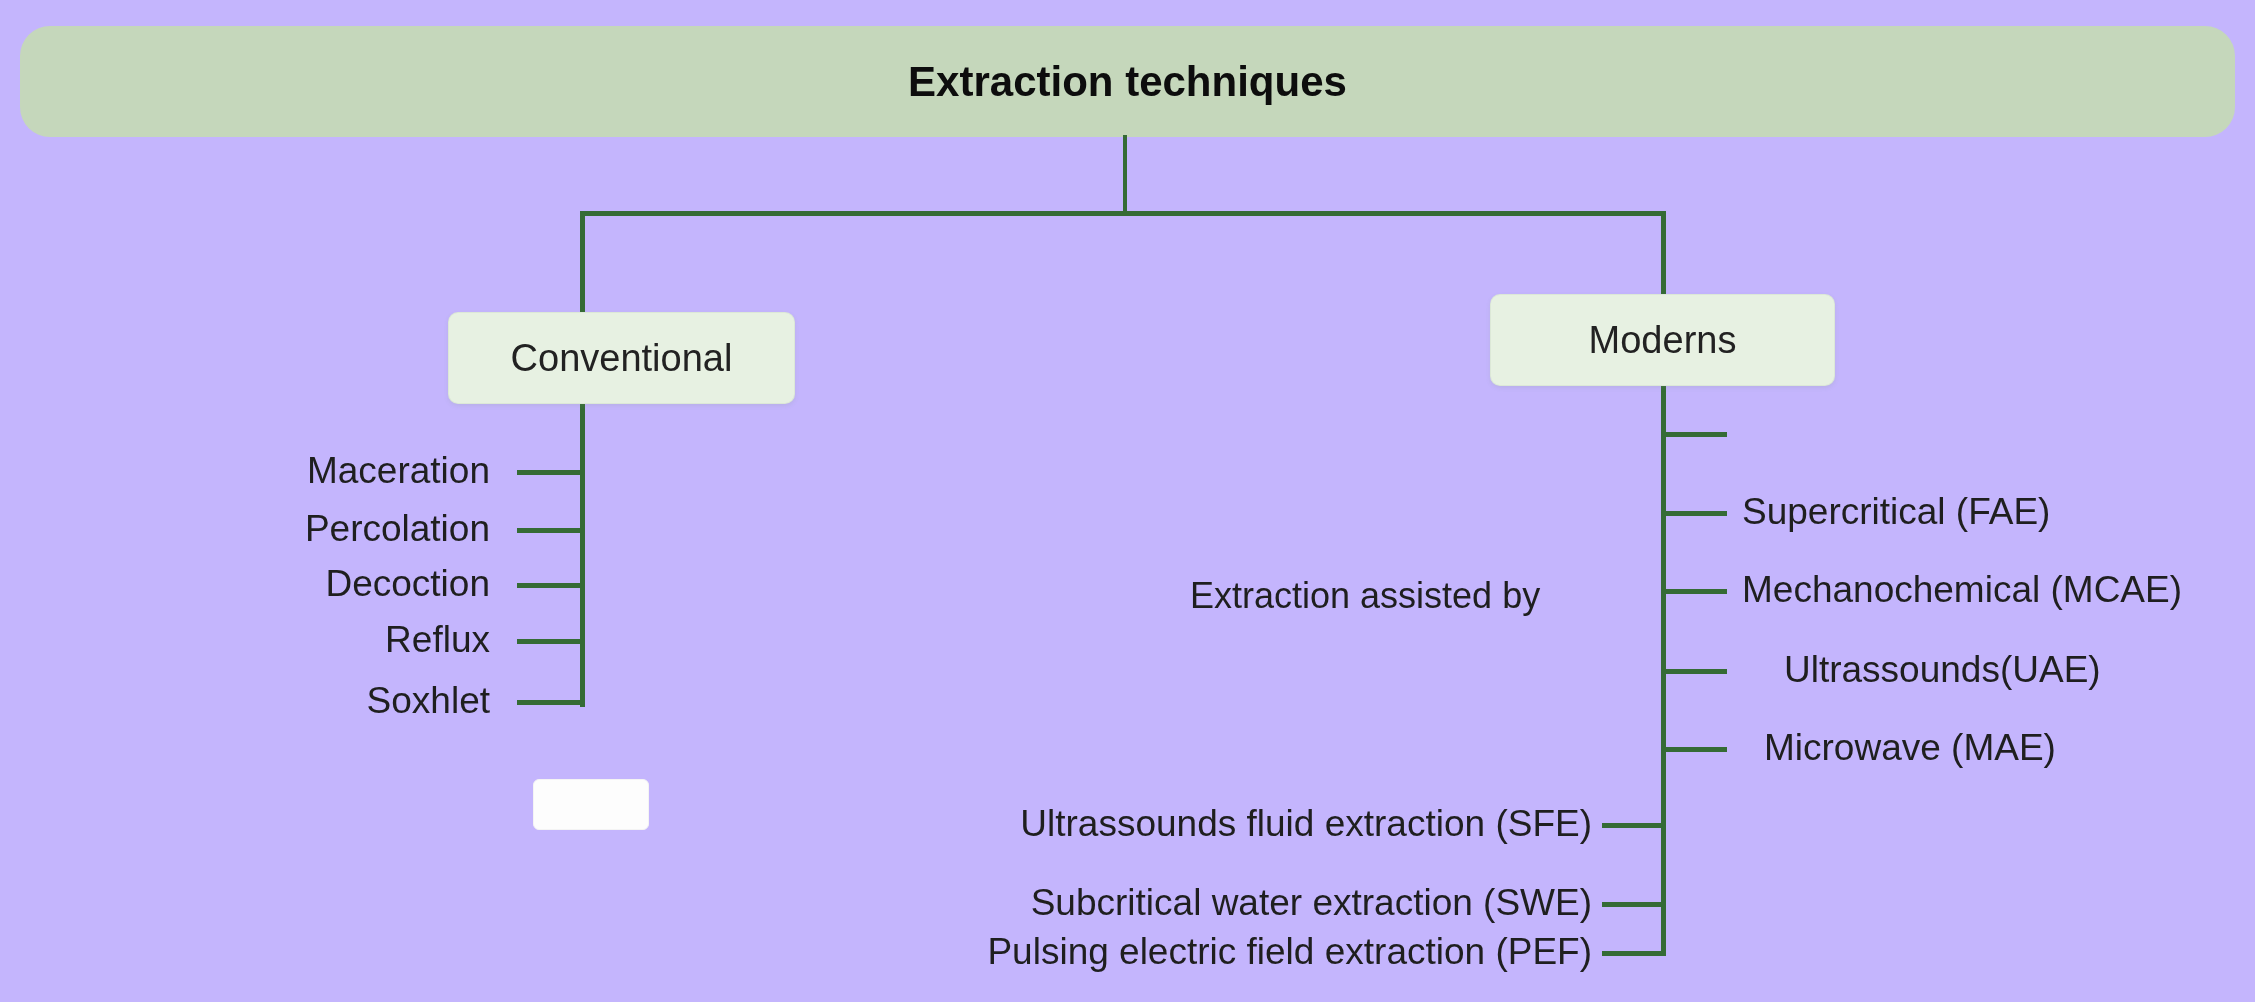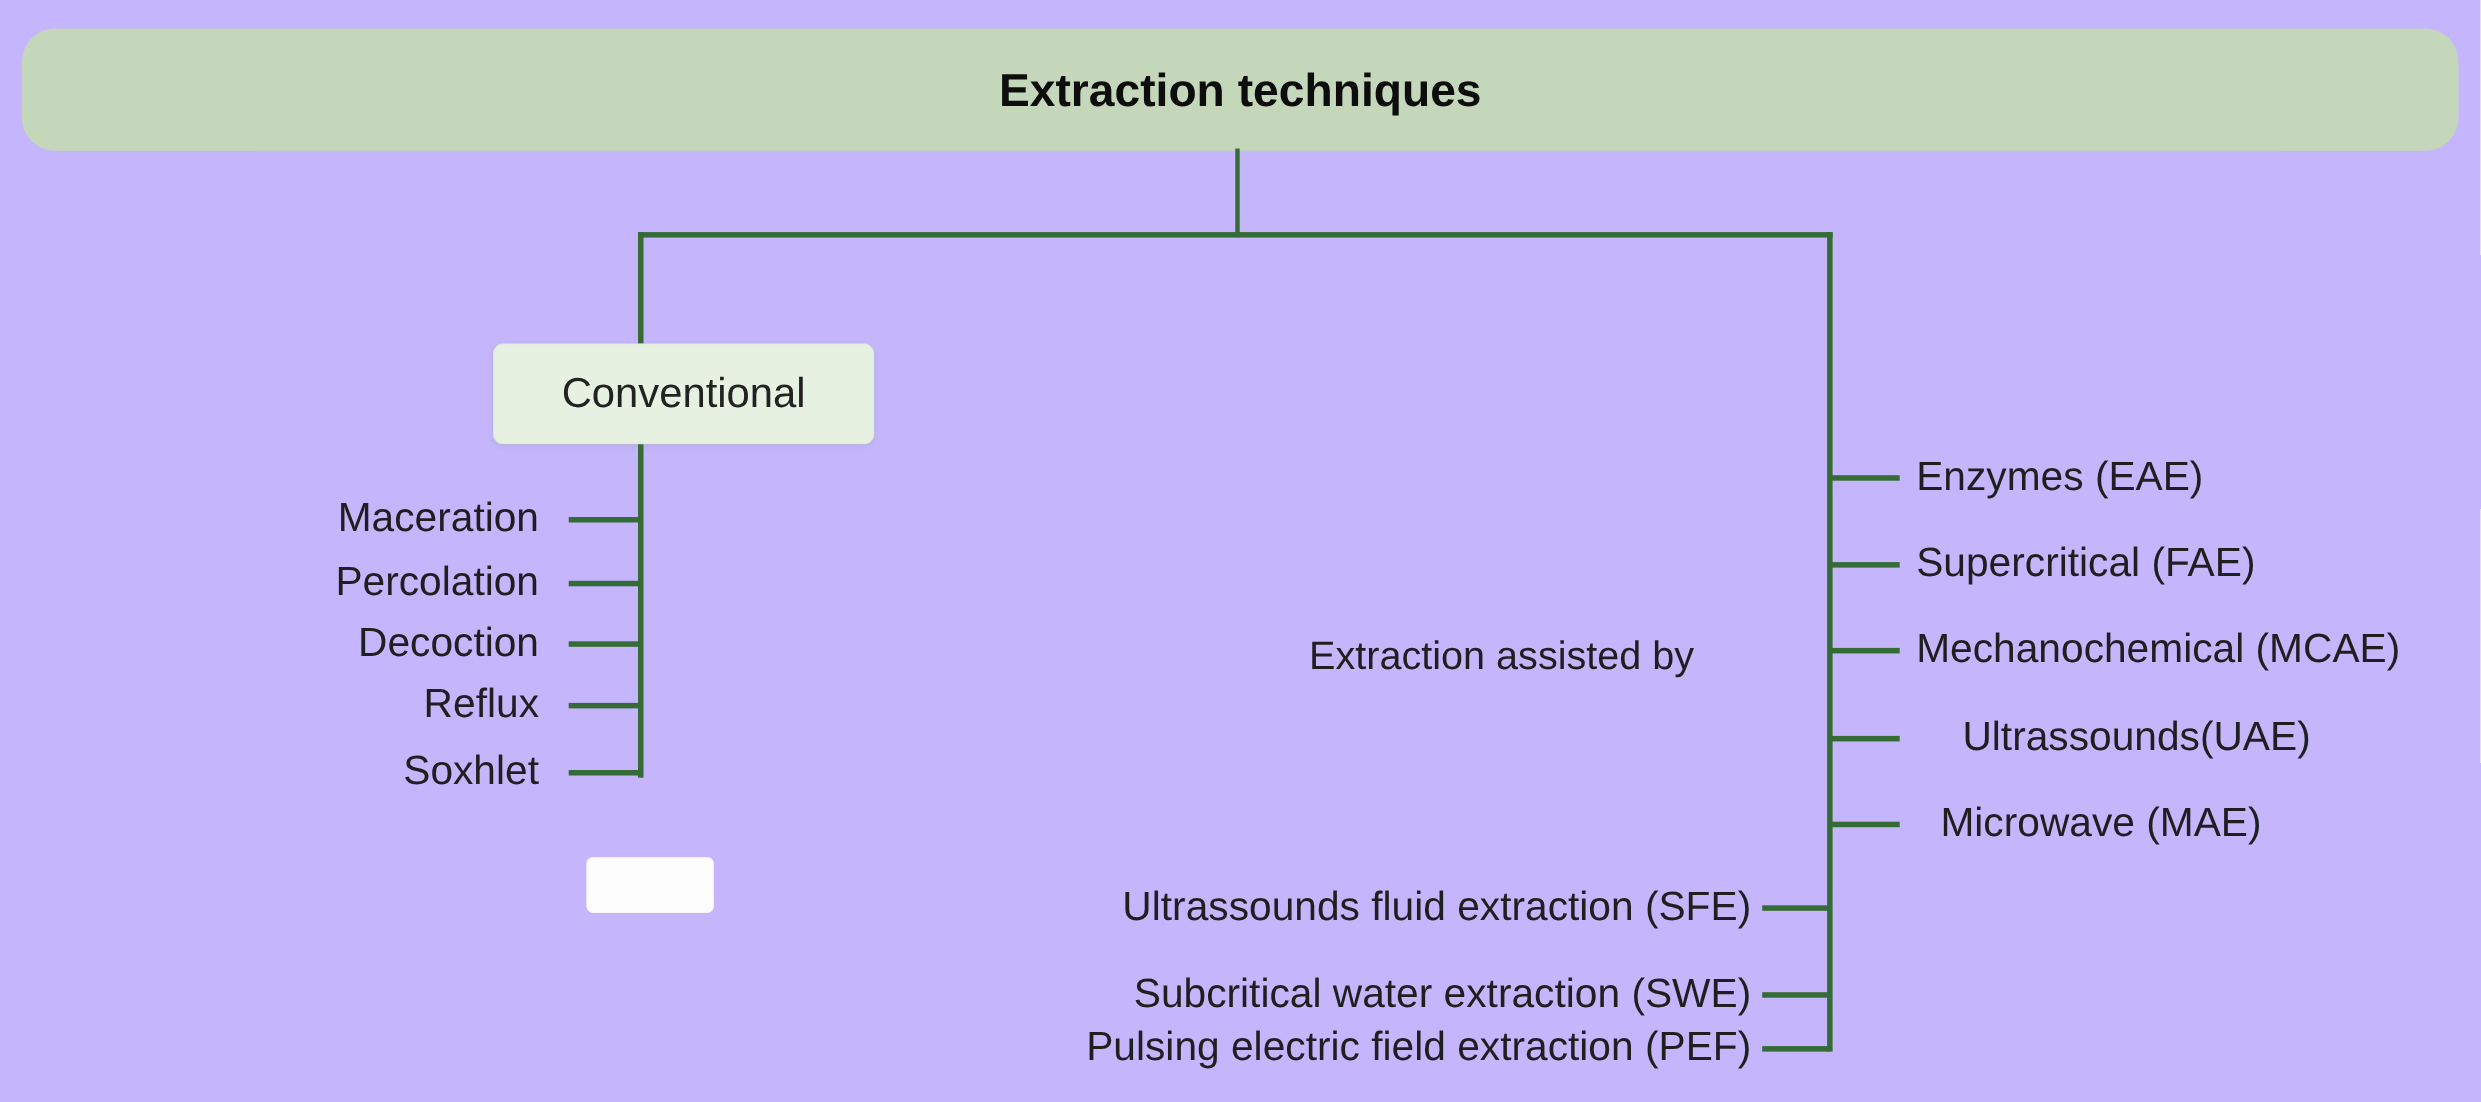--- a/index.html
+++ b/index.html
@@ -94,30 +94,32 @@
   <div class="line" style="left:1663px; top:669px; width:64px; height:5px;"></div>
   <div class="line" style="left:1663px; top:747px; width:64px; height:5px;"></div>
 
   <div class="line" style="left:1602px; top:823px; width:61px; height:5px;"></div>
   <div class="line" style="left:1602px; top:902px; width:61px; height:5px;"></div>
   <div class="line" style="left:1602px; top:951px; width:61px; height:5px;"></div>
 
   <div class="node-box" style="left:413px; top:312px; width:345px; height:90px;margin-left:35px;">
     <span class="node-label">Conventional</span>
   </div>
+  <div class="node-box" style="left:1490px; top:294px; width:343px; height:90px;">
+    <span class="node-label">Moderns</span>
+  </div>
 
   <span class="leaf align-right" style="right:1765px; top:471px;">Maceration</span>
   <span class="leaf align-right" style="right:1765px; top:529px;">Percolation</span>
   <span class="leaf align-right" style="right:1765px; top:584px;">Decoction</span>
   <span class="leaf align-right" style="right:1765px; top:640px;">Reflux</span>
   <span class="leaf align-right" style="right:1765px; top:701px;">Soxhlet</span>
 
   <span class="group-label">Extraction assisted by</span>
 
-  <span class="leaf" style="left:1742px; top:433px;">Enzymes (EAE)</span>
   <span class="leaf" style="left:1742px; top:512px;">Supercritical (FAE)</span>
   <span class="leaf" style="left:1742px; top:590px;">Mechanochemical (MCAE)</span>
   <span class="leaf" style="left:1784px; top:670px;">Ultrassounds(UAE)</span>
   <span class="leaf" style="left:1742px; top:748px;margin-left:22px;">Microwave (MAE)</span>
 
   <span class="leaf align-right" style="right:663px; top:824px;">Ultrassounds fluid extraction (SFE)</span>
   <span class="leaf align-right" style="right:663px; top:903px;">Subcritical water extraction (SWE)</span>
   <span class="leaf align-right" style="right:663px; top:952px;">Pulsing electric field extraction (PEF)</span>
 
   <div class="ghost-box"></div>

